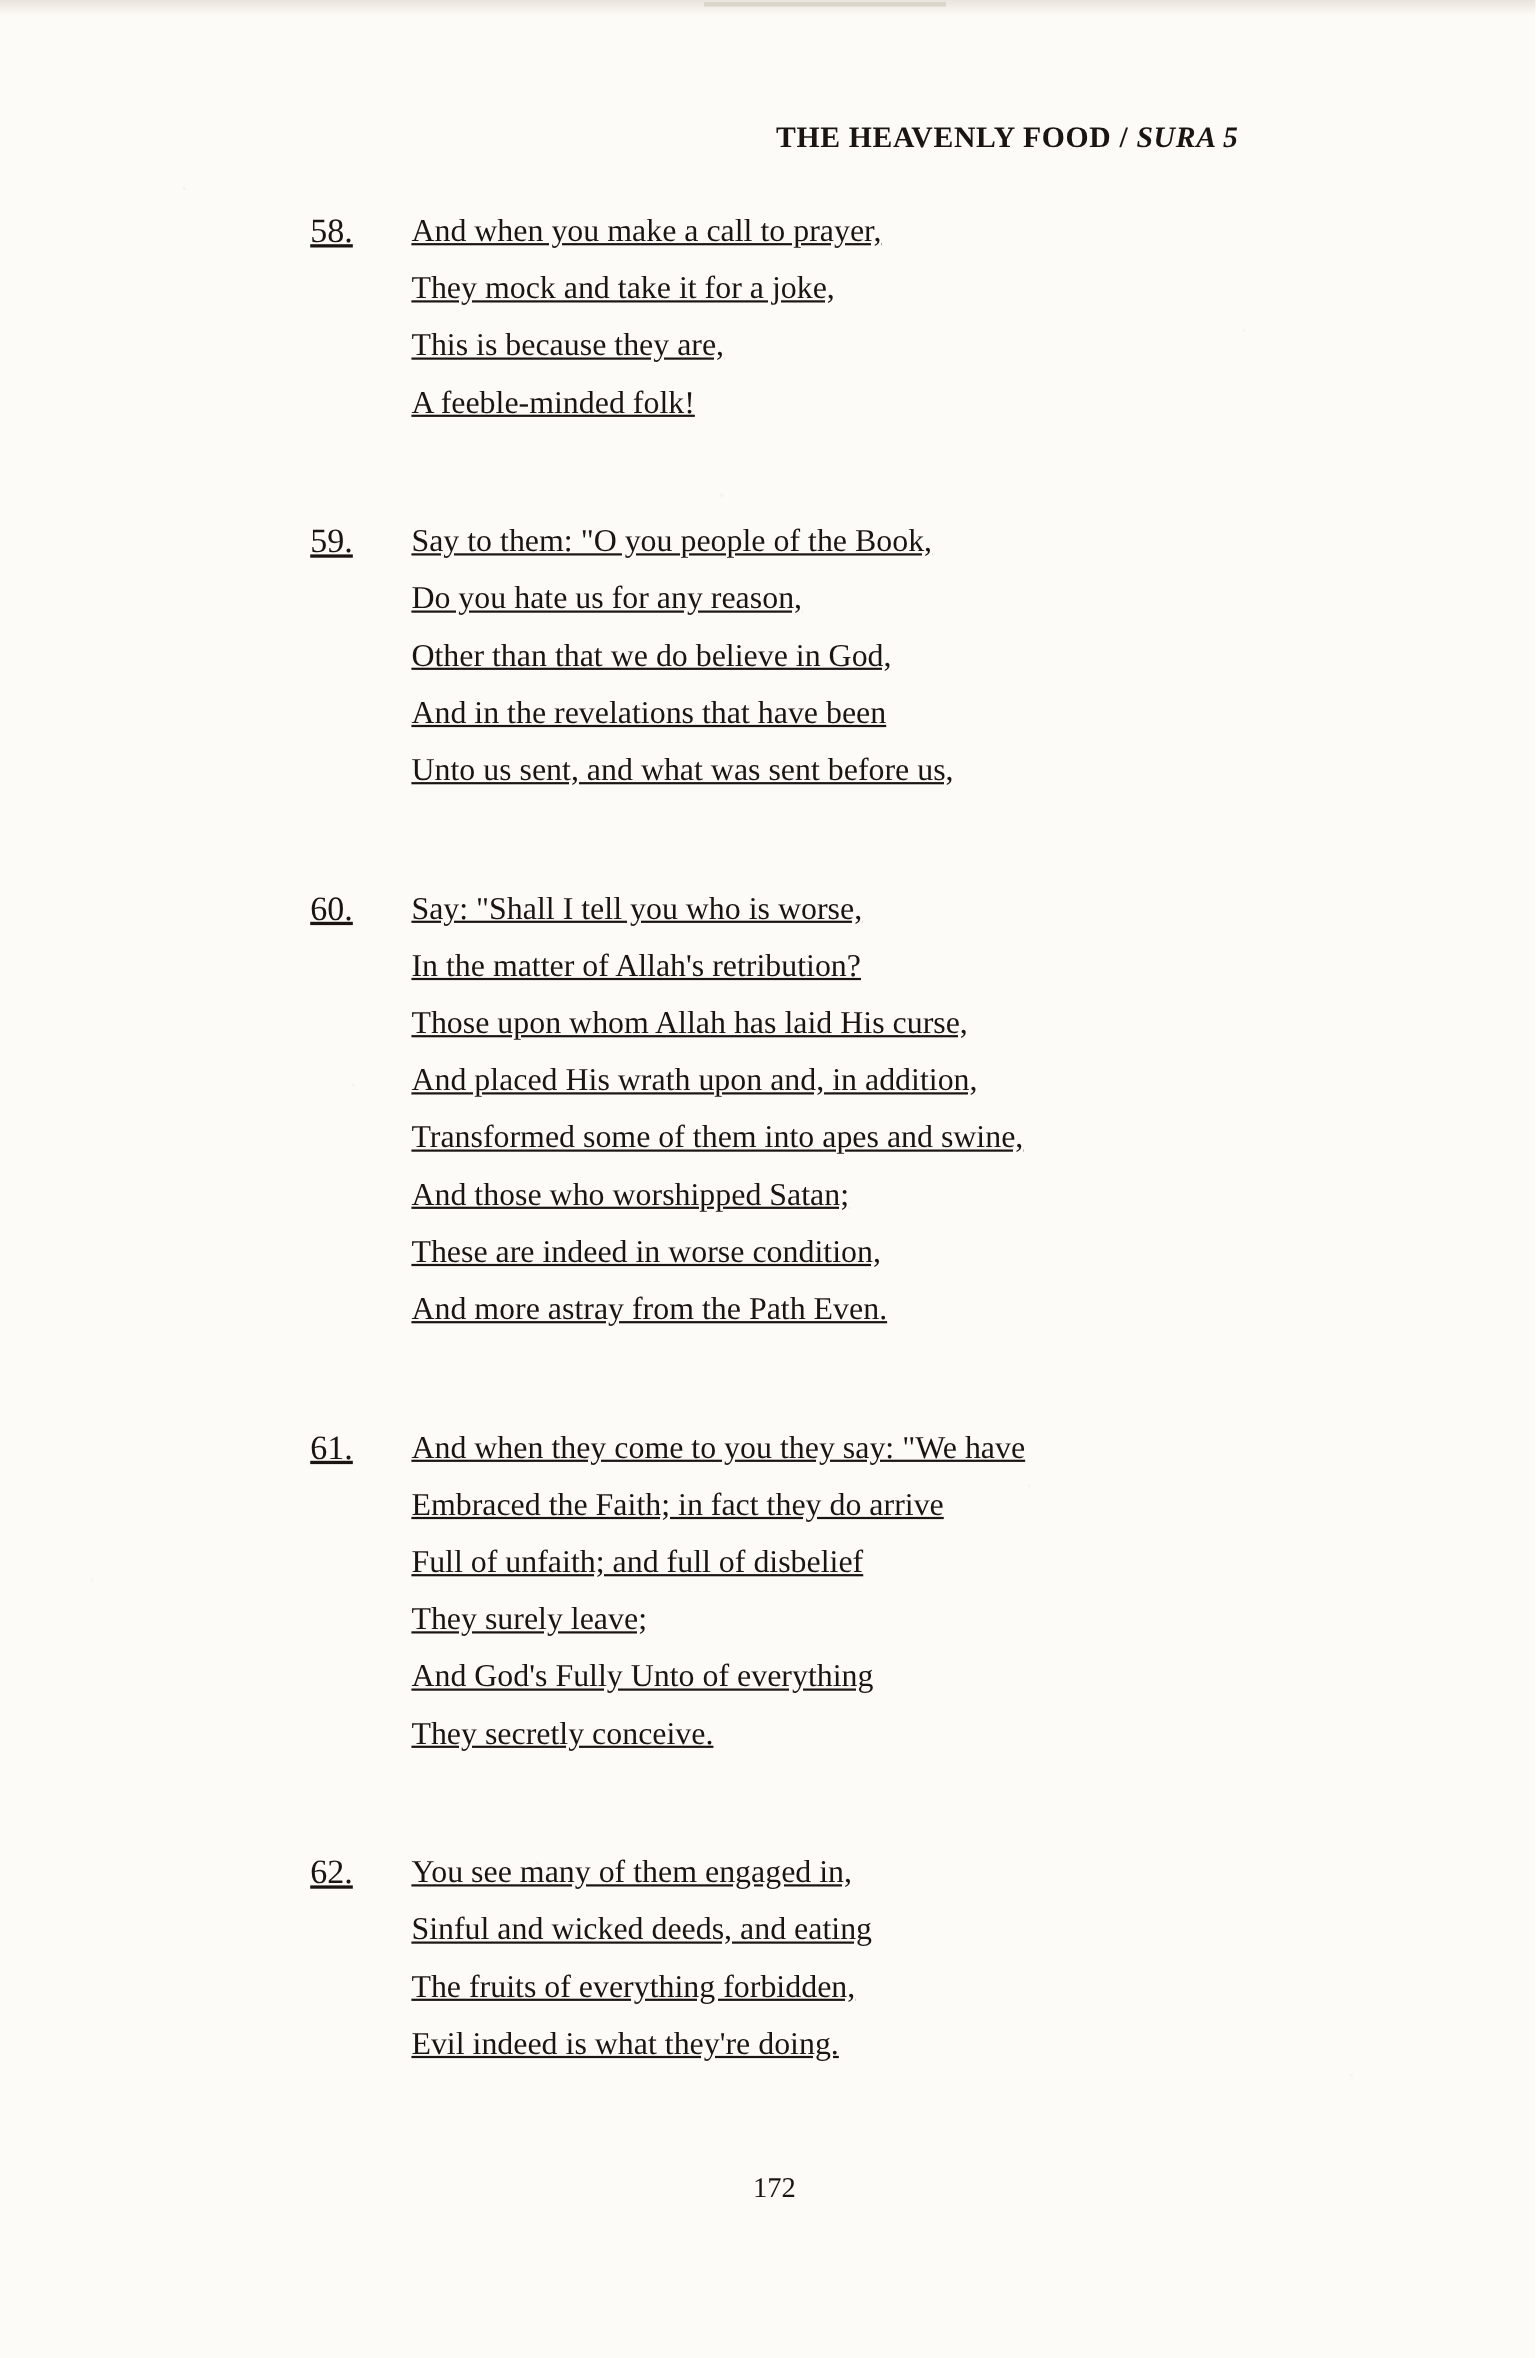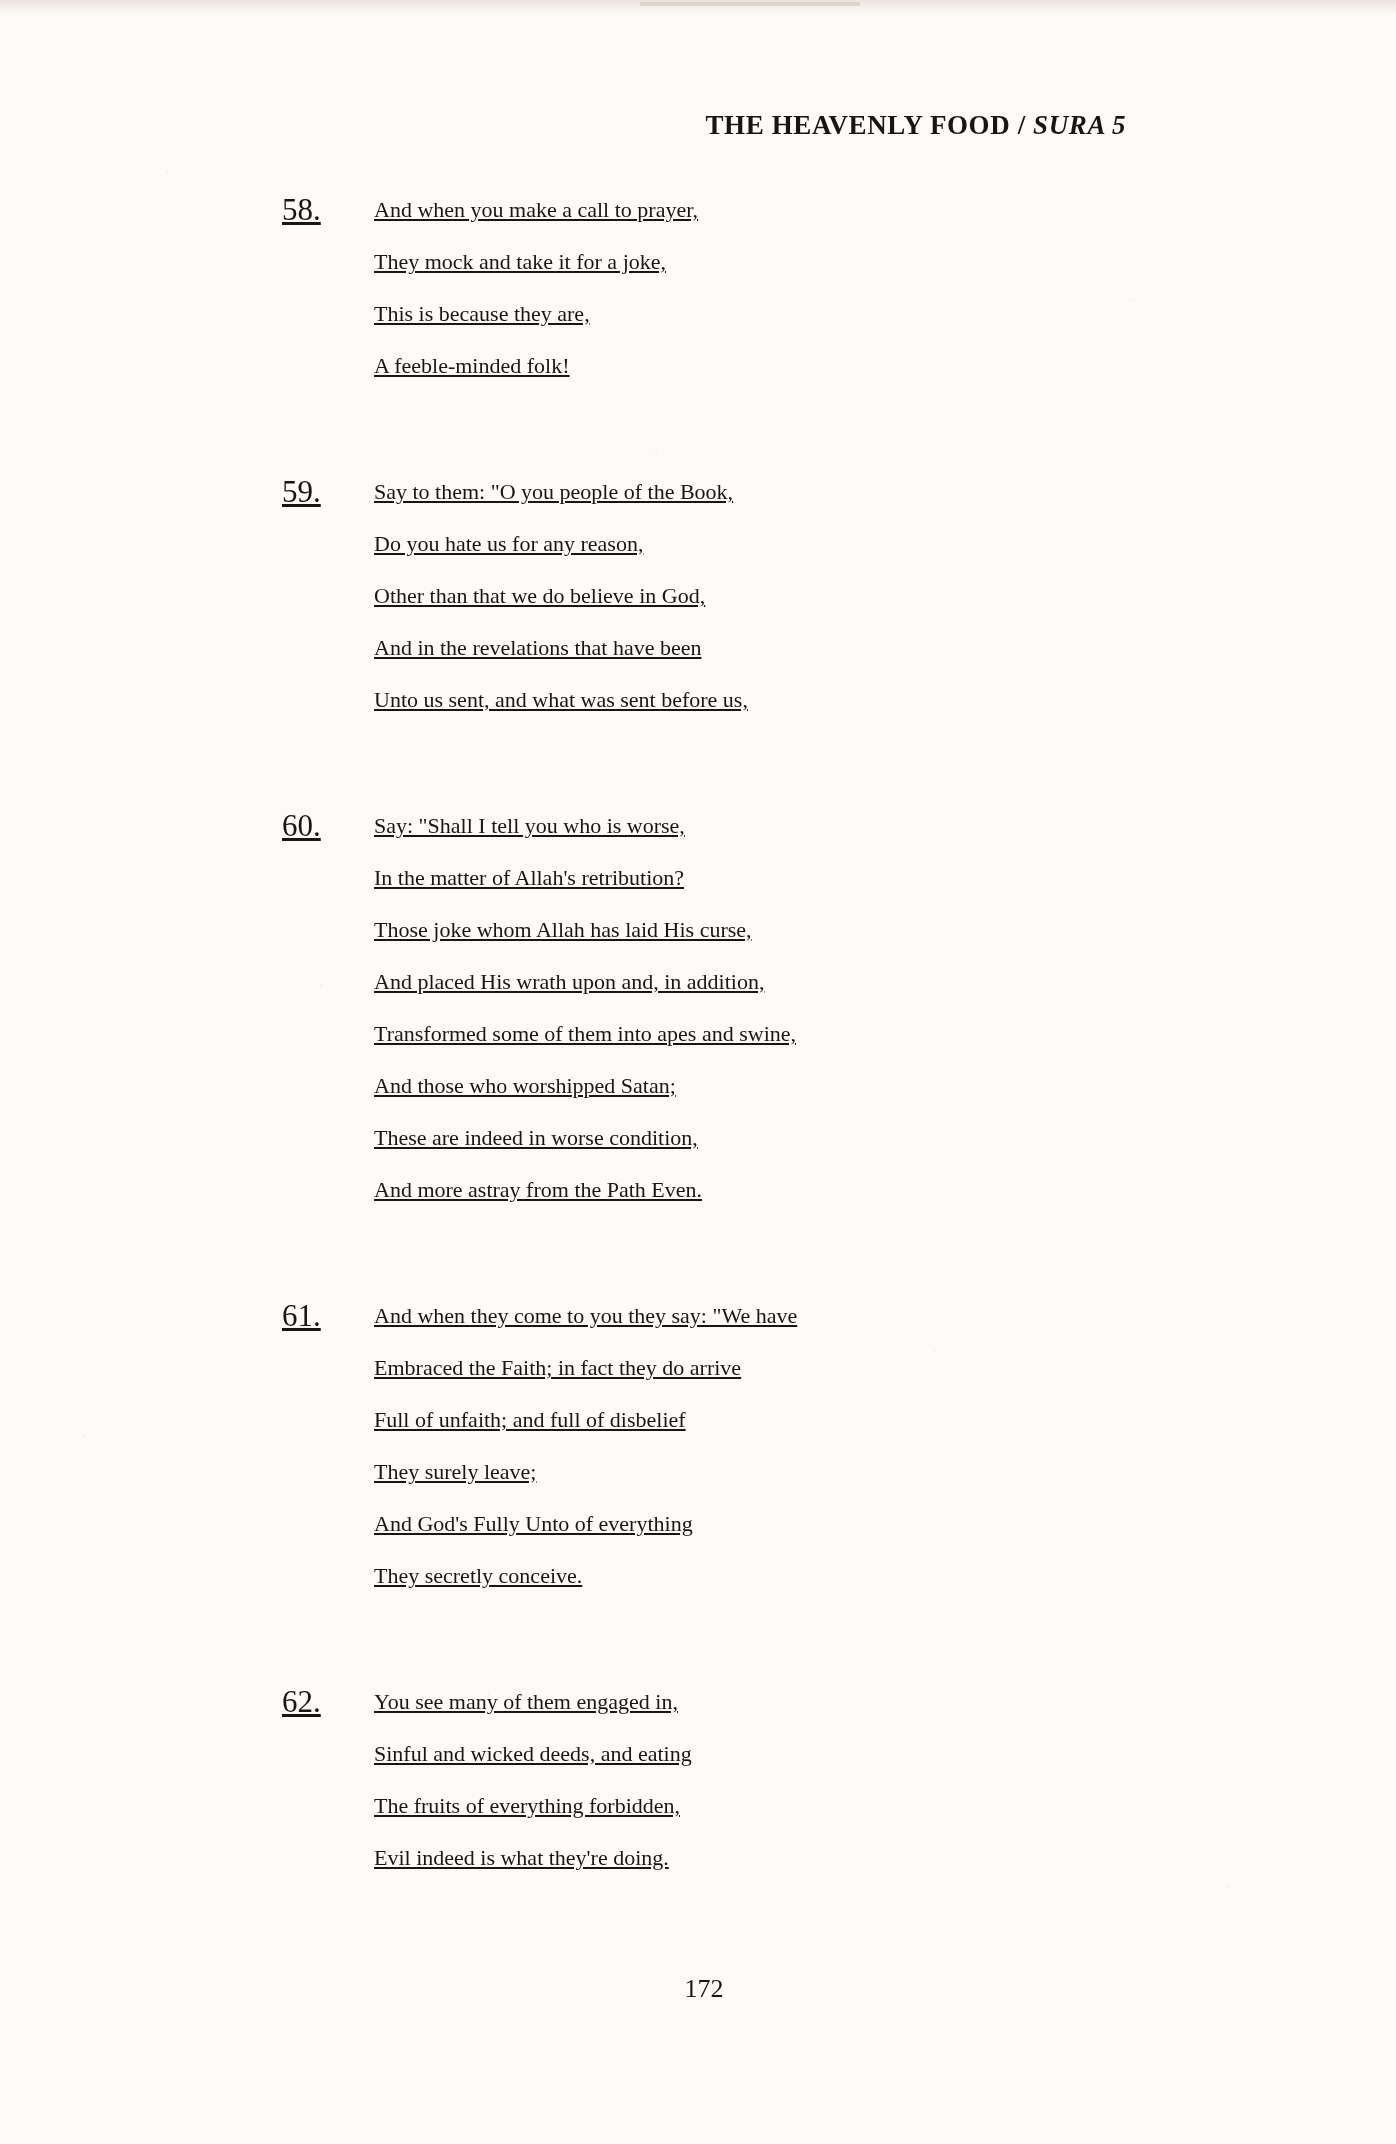--- a/index.html
+++ b/index.html
@@ -102,21 +102,21 @@
     line-height: 52px;
     padding-left: 6px;
   }
 
   .verse-lines {
     flex: 1 1 auto;
     padding-left: 0px;
   }
 
   .verse-line {
-    font-size: 22px;
+    font-size: 29px;
     line-height: 52px;
     white-space: pre;
   }
 
   .folio {
     position: absolute;
     left: 12px;
     right: 0;
     top: 1962px;
     text-align: center;
@@ -157,21 +157,21 @@
           <div class="verse-line">And in the revelations that have been</div>
           <div class="verse-line">Unto us sent, and what was sent before us,</div>
         </div>
       </div>
 
       <div class="verse">
         <div class="verse-number">60.</div>
         <div class="verse-lines">
           <div class="verse-line">Say: "Shall I tell you who is worse,</div>
           <div class="verse-line">In the matter of Allah's retribution?</div>
-          <div class="verse-line">Those joke whom Allah has laid His curse,</div>
+          <div class="verse-line">Those upon whom Allah has laid His curse,</div>
           <div class="verse-line">And placed His wrath upon and, in addition,</div>
           <div class="verse-line">Transformed some of them into apes and swine,</div>
           <div class="verse-line">And those who worshipped Satan;</div>
           <div class="verse-line">These are indeed in worse condition,</div>
           <div class="verse-line">And more astray from the Path Even.</div>
         </div>
       </div>
 
       <div class="verse">
         <div class="verse-number">61.</div>

